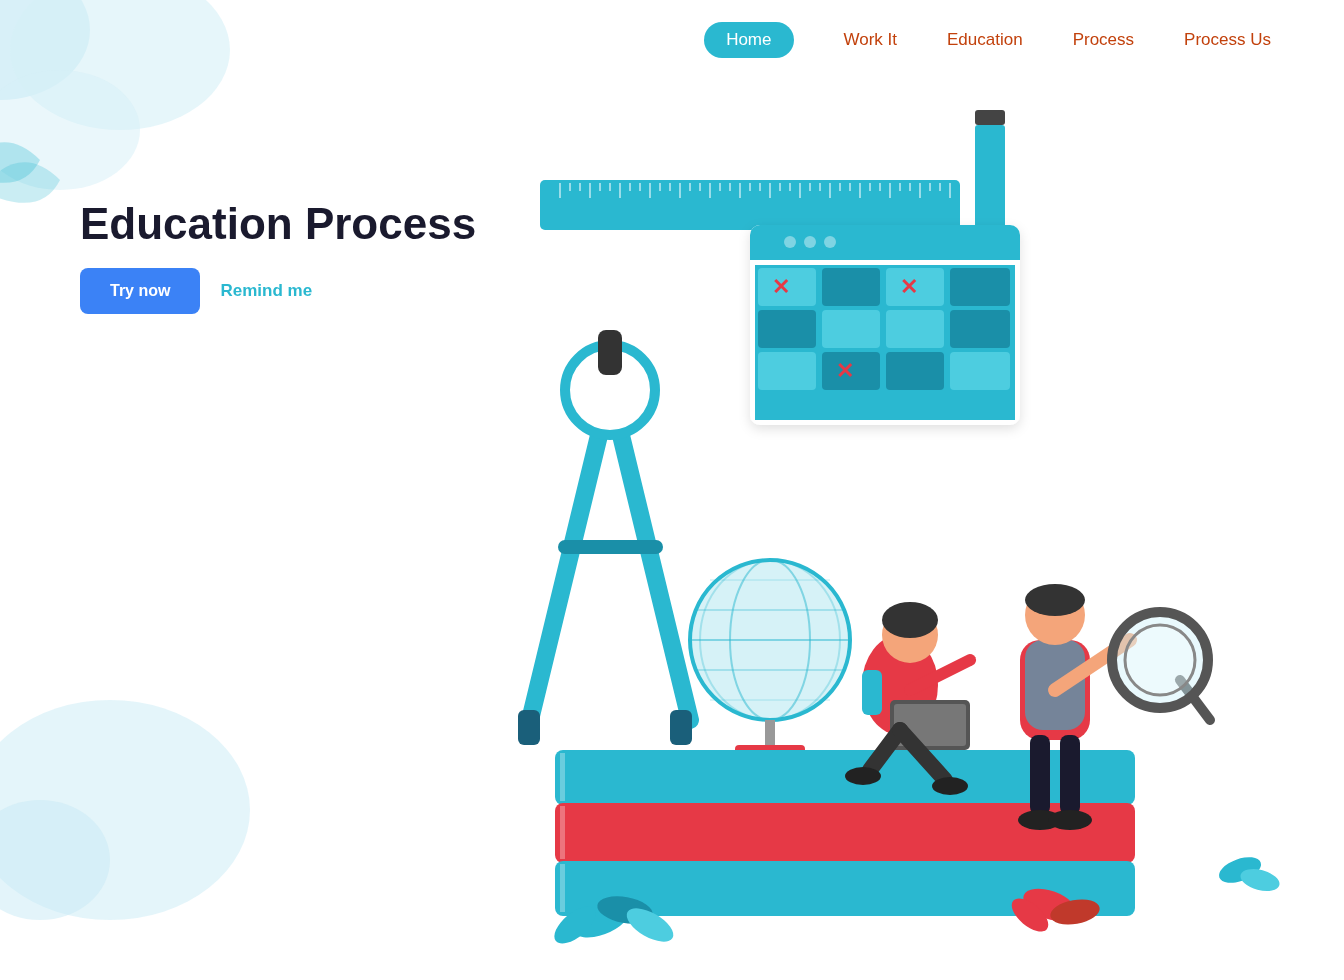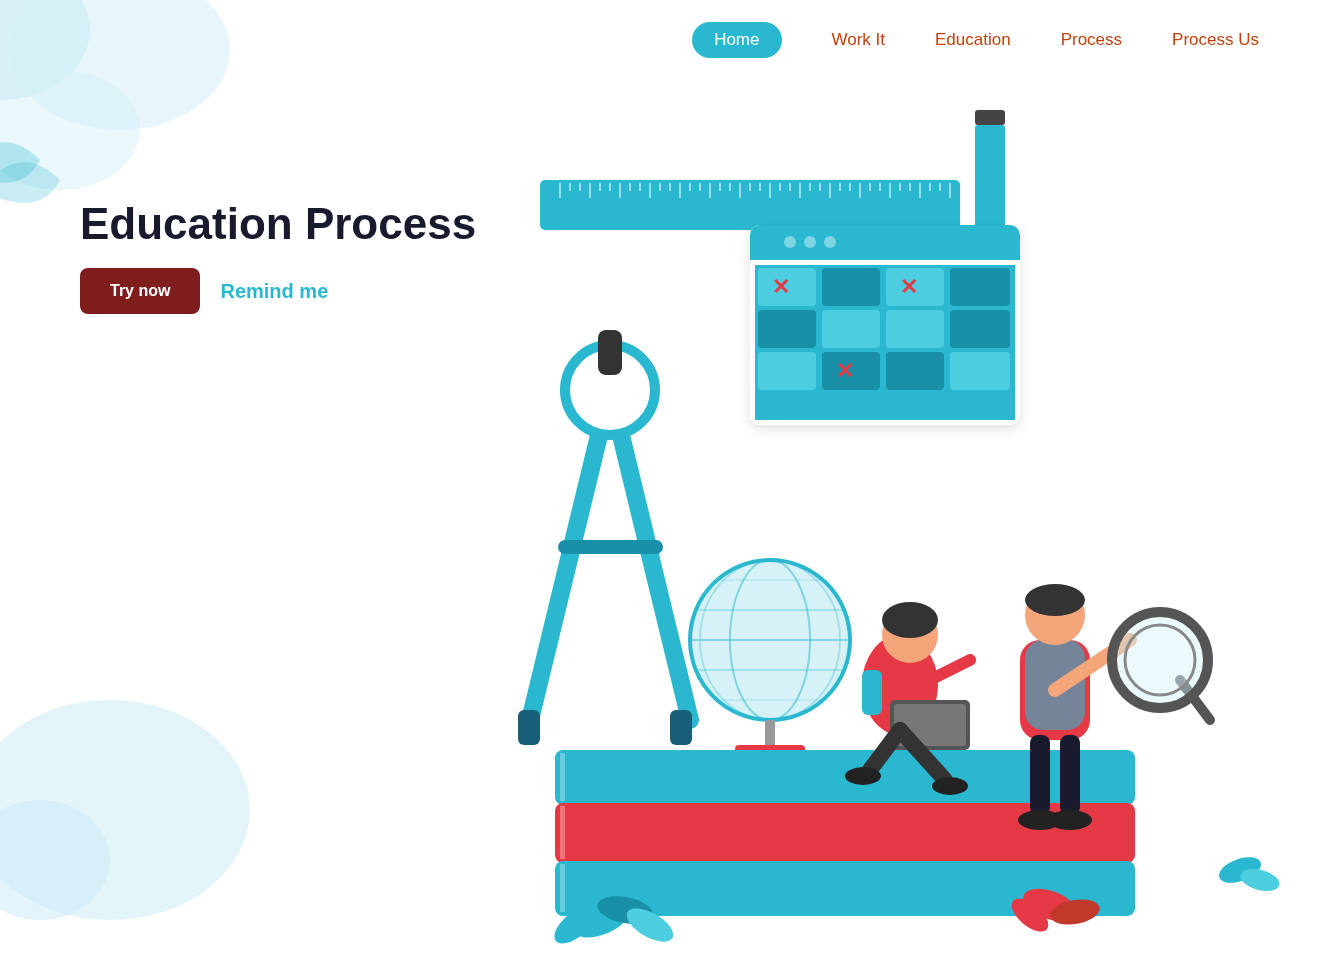--- a/index.html
+++ b/index.html
@@ -8,21 +8,21 @@
       background: #fff;
       width: 1344px;
       min-height: 980px;
       overflow: hidden;
       position: relative;
     }
 
     
     nav {
       position: absolute;
-      top: 0; left: 0; right: 12px;
+      top: 0; left: 0; right: 0;
       height: 80px;
       display: flex;
       align-items: center;
       justify-content: flex-end;
       padding-right: 73px;
       gap: 50px;
       z-index: 10;
       margin-left: 45px;
     }
     .nav-item {
@@ -73,34 +73,34 @@
       color: #666;
       line-height: 1.7;
       margin-bottom: 40px;
     }
     .btn-group {
       display: flex;
       gap: 20px;
       align-items: center;
     }
     .btn-primary {
-      background: #7f1d1d;
+      background: #3b82f6;
       color: #fff;
       border: none;
       padding: 14px 30px;
       border-radius: 8px;
       font-size: 16px;
       font-weight: 600;
       cursor: pointer;
     }
     .btn-secondary {
       background: transparent;
       color: #2ab8d0;
       border: none;
-      font-size: 20px;
+      font-size: 17px;
       font-weight: 600;
       cursor: pointer;
     }
   </style>
 </head>
 <body>
 
 <nav>
   <div class="nav-item active">Home</div>
   <div class="nav-item">Work It</div>

